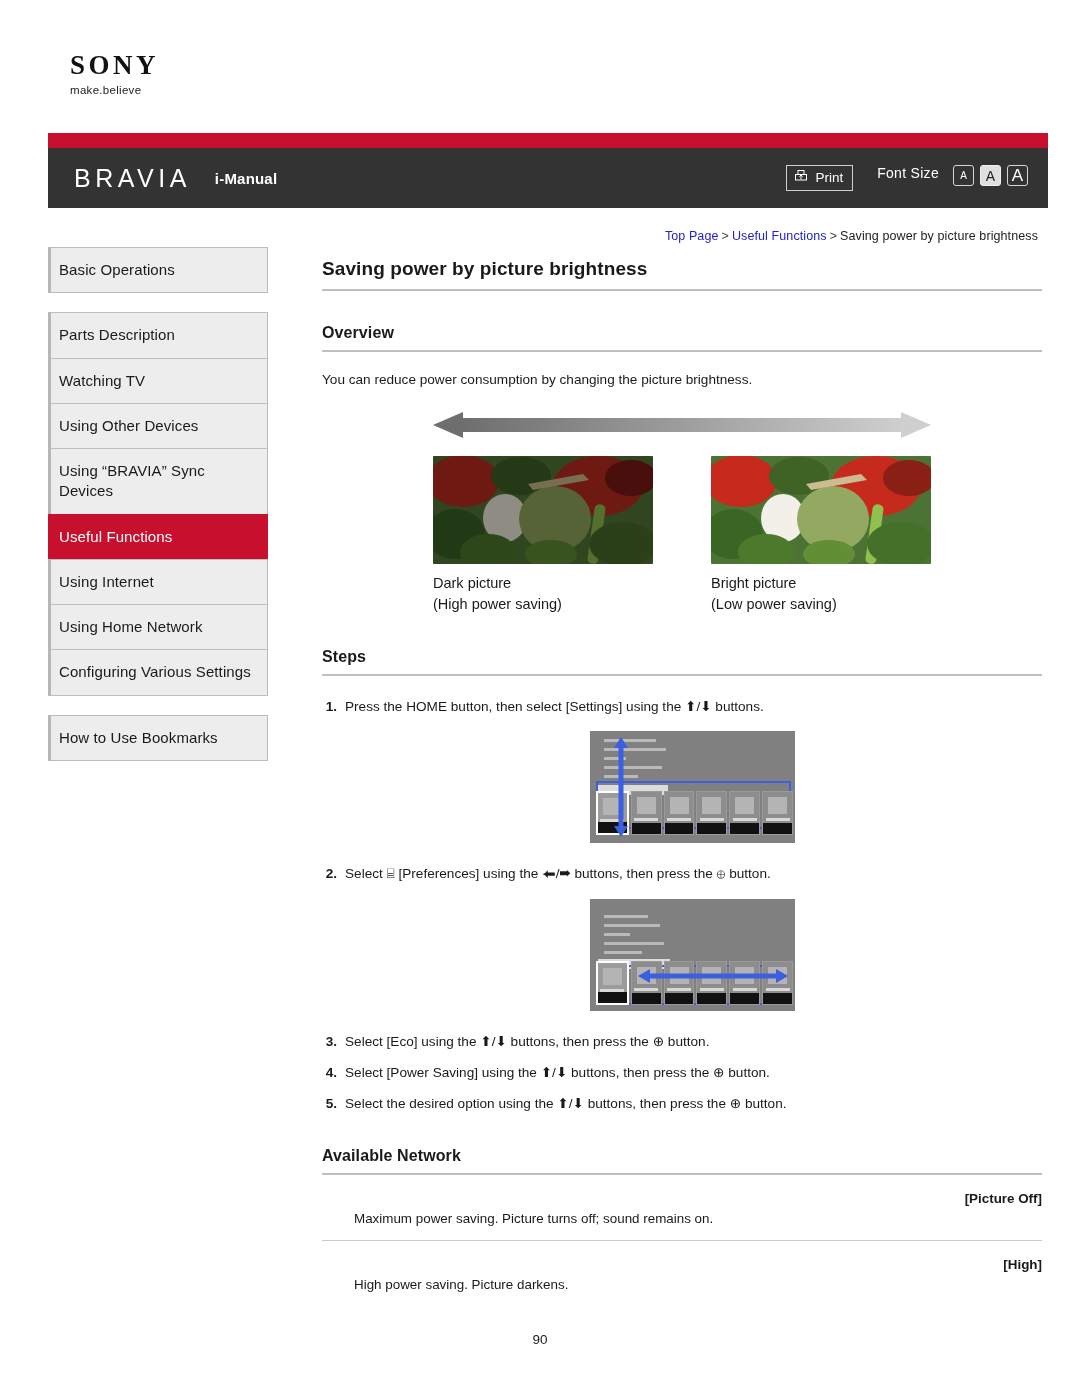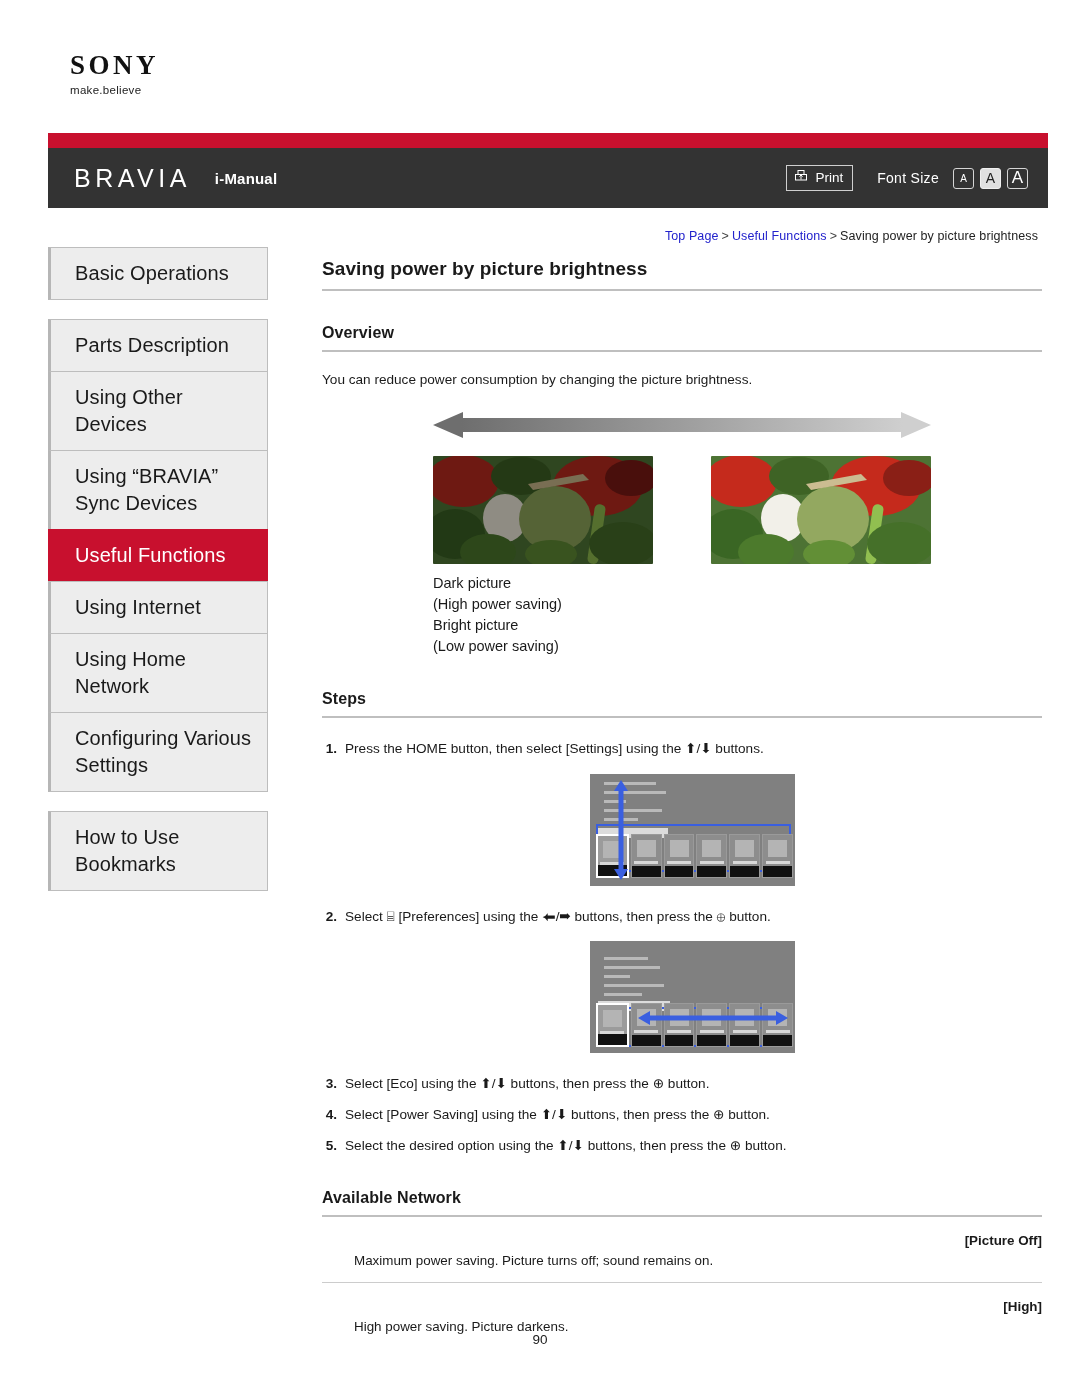--- a/index.html
+++ b/index.html
@@ -49,21 +49,21 @@
     font-size:25px;
     letter-spacing:4.5px;
     font-weight:400;
     margin-left:26px;
   }
   .imanual {
     color:#ffffff; font-size:15px; font-weight:bold;
     margin-left:24px; letter-spacing:0.2px;
   }
   .hdr-right {
-    margin-left:auto; display:flex; align-items:center; margin-right:20px;
+    margin-left:auto; display:flex; margin-right:20px;
   }
   .print-btn {
     border:1px solid #cfcfcf; color:#ffffff; font-size:13.5px;
     padding:3px 9px 4px 7px; display:flex; align-items:center; gap:7px;
     background:transparent;
   }
   .printer-ico { display:block; }
   .font-size-label { color:#ffffff; font-size:14px; margin-left:24px; letter-spacing:0.3px;}
   .fs-btns { display:flex; gap:6px; margin-left:14px; }
   .fs-btn {
@@ -86,22 +86,22 @@
   .bc-sep { color:#444; margin:0 3px; }
 
   
   .sidebar { position:absolute; left:48px; top:247px; width:220px; }
   .nav-group { margin-bottom:19px; }
   .nav-item {
     background:#ededed;
     border:1px solid #bdbdbd;
     border-left:3px solid #b6b6b6;
     border-bottom:none;
-    padding:12px 13px 12px 24px;
-    font-size:20px;
+    padding:12px 13px 12px 8px;
+    font-size:15px;
     color:#1a1a1a;
     line-height:1.35;
     letter-spacing:0.1px;
   }
   .nav-group .nav-item:last-child { border-bottom:1px solid #bdbdbd; }
   .nav-item.active {
     background:#c8102e; color:#ffffff; border-color:#c8102e;
     border-left:3px solid #c8102e;
   }
 
@@ -117,21 +117,21 @@
   p.body-text { font-size:13.6px; margin:18px 0 0 0; line-height:1.5; }
 
   
   .figure { margin-top:20px; width:100%; }
   .arrow-row { width:498px; margin:0 auto; }
   .pics-row { width:498px; margin:12px auto 0 auto; display:flex; justify-content:space-between; }
   .pic {
     width:220px; height:108px; border-radius:1px; overflow:hidden; position:relative;
   }
   .pic .veg { position:absolute; inset:0; }
-  .cap-row { width:498px; margin:9px auto 0 auto; display:flex; justify-content:space-between;flex-direction:column; }
+  .cap-row { width:498px; margin:9px auto 0 auto; display:flex; justify-content:space-between; }
   .cap { width:220px; font-size:14.5px; line-height:1.45; color:#1a1a1a; }
 
   
   ol.steps { list-style:none; margin:20px 0 0 0; padding:0; }
   ol.steps li {
     font-size:13.6px; line-height:1.55; margin-bottom:10px;
     display:flex; align-items:flex-start; gap:8px;
   }
   .num { font-weight:bold; min-width:15px; text-align:right; }
   .step-txt { flex:1; }
@@ -196,20 +196,21 @@
 <div class="breadcrumb">
   <a href="#">Top Page</a><span class="bc-sep">&gt;</span><a href="#">Useful Functions</a><span class="bc-sep">&gt;</span><span>Saving power by picture brightness</span>
 </div>
 
 <div class="sidebar">
   <div class="nav-group">
     <div class="nav-item">Basic Operations</div>
   </div>
   <div class="nav-group">
     <div class="nav-item">Parts Description</div>
+    <div class="nav-item">Watching TV</div>
     <div class="nav-item">Using Other Devices</div>
     <div class="nav-item">Using “BRAVIA” Sync Devices</div>
     <div class="nav-item active">Useful Functions</div>
     <div class="nav-item">Using Internet</div>
     <div class="nav-item">Using Home Network</div>
     <div class="nav-item">Configuring Various Settings</div>
   </div>
   <div class="nav-group">
     <div class="nav-item">How to Use Bookmarks</div>
   </div>

